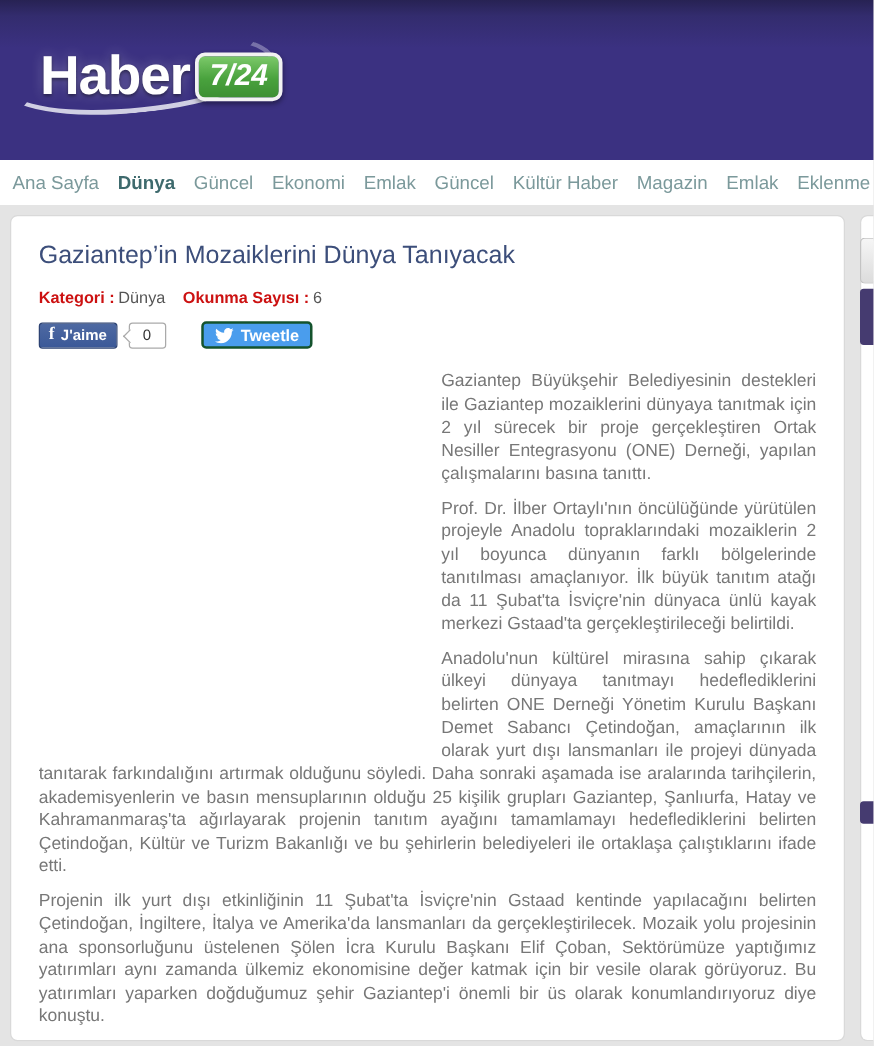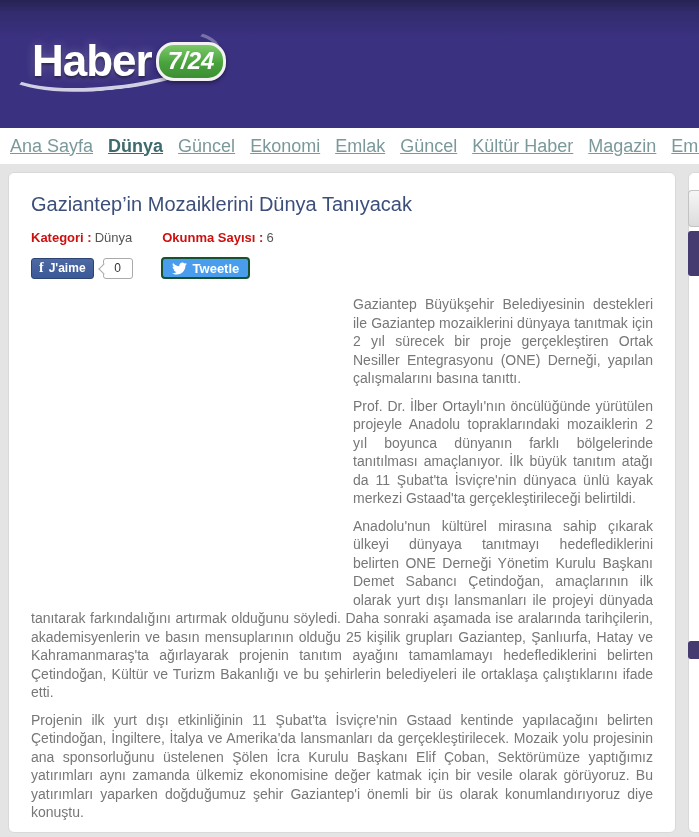--- a/index.html
+++ b/index.html
@@ -41,58 +41,58 @@
   .logo-text {
     font-size: 44px; font-weight: bold; color: #ffffff;
     letter-spacing: -1px;
     text-shadow: 0 2px 3px rgba(0,0,0,0.45), 0 0 10px rgba(255,255,255,0.25);
     margin-left: 16px;
   }
   .logo-badge {
     margin-left: 4px;
     background: linear-gradient(180deg, #7cc96a 0%, #49a23d 55%, #3c8f33 100%);
     border: 3px solid #f2f2f2;
-    border-radius: 18px;
+    border-radius: 8px;
     color: #ffffff; font-size: 24px; font-weight: bold; font-style: italic;
     padding: 2px 9px 3px 9px;
     box-shadow: 0 2px 4px rgba(0,0,0,0.4);
   }
 
   
   .main-nav {
     position: absolute; left: 0; top: 128px; width: 699px; height: 36px;
     background: #ffffff;
     display: flex; align-items: center;
     padding-left: 10px;
     gap: 15px;
     white-space: nowrap;
     overflow: hidden;
   }
   .nav-item {
-    font-size: 18px; color: #7b999b; cursor: pointer; text-decoration: underline;
+    font-size: 15px; color: #7b999b; cursor: pointer;
   }
   .nav-item.active { color: #3e6a6d; font-weight: bold; }
 
   
   .content-card {
     position: absolute; left: 8px; top: 172px;
     width: 668px; height: 661px;
     background: #ffffff;
     border: 1px solid #d9d9d9;
     border-radius: 6px;
     padding: 16px 22px 0 22px;
     overflow: hidden;
   }
   .article-title {
     font-size: 20px; font-weight: normal; color: #3c4e7a;
     margin-top: 4px; margin-bottom: 14px;
   }
   .article-meta {
     font-size: 13px; color: #555; margin-bottom: 12px;
-    display: flex; gap: 30px; align-items: baseline;
+    display: flex; gap: 14px; align-items: baseline;
   }
   .meta-label { color: #cc1111; font-weight: bold; }
   .meta-value { color: #555; margin-left: 3px; }
 
   .social-row { display: flex; align-items: center; gap: 6px; margin-bottom: 16px; height: 22px; }
   .fb-like-button {
     display: inline-flex; align-items: center; gap: 5px;
     background: linear-gradient(180deg, #4e69a2 0%, #3b5998 100%);
     border: 1px solid #2d4373; border-radius: 3px;
     color: #fff; font-size: 12px; font-weight: bold;

